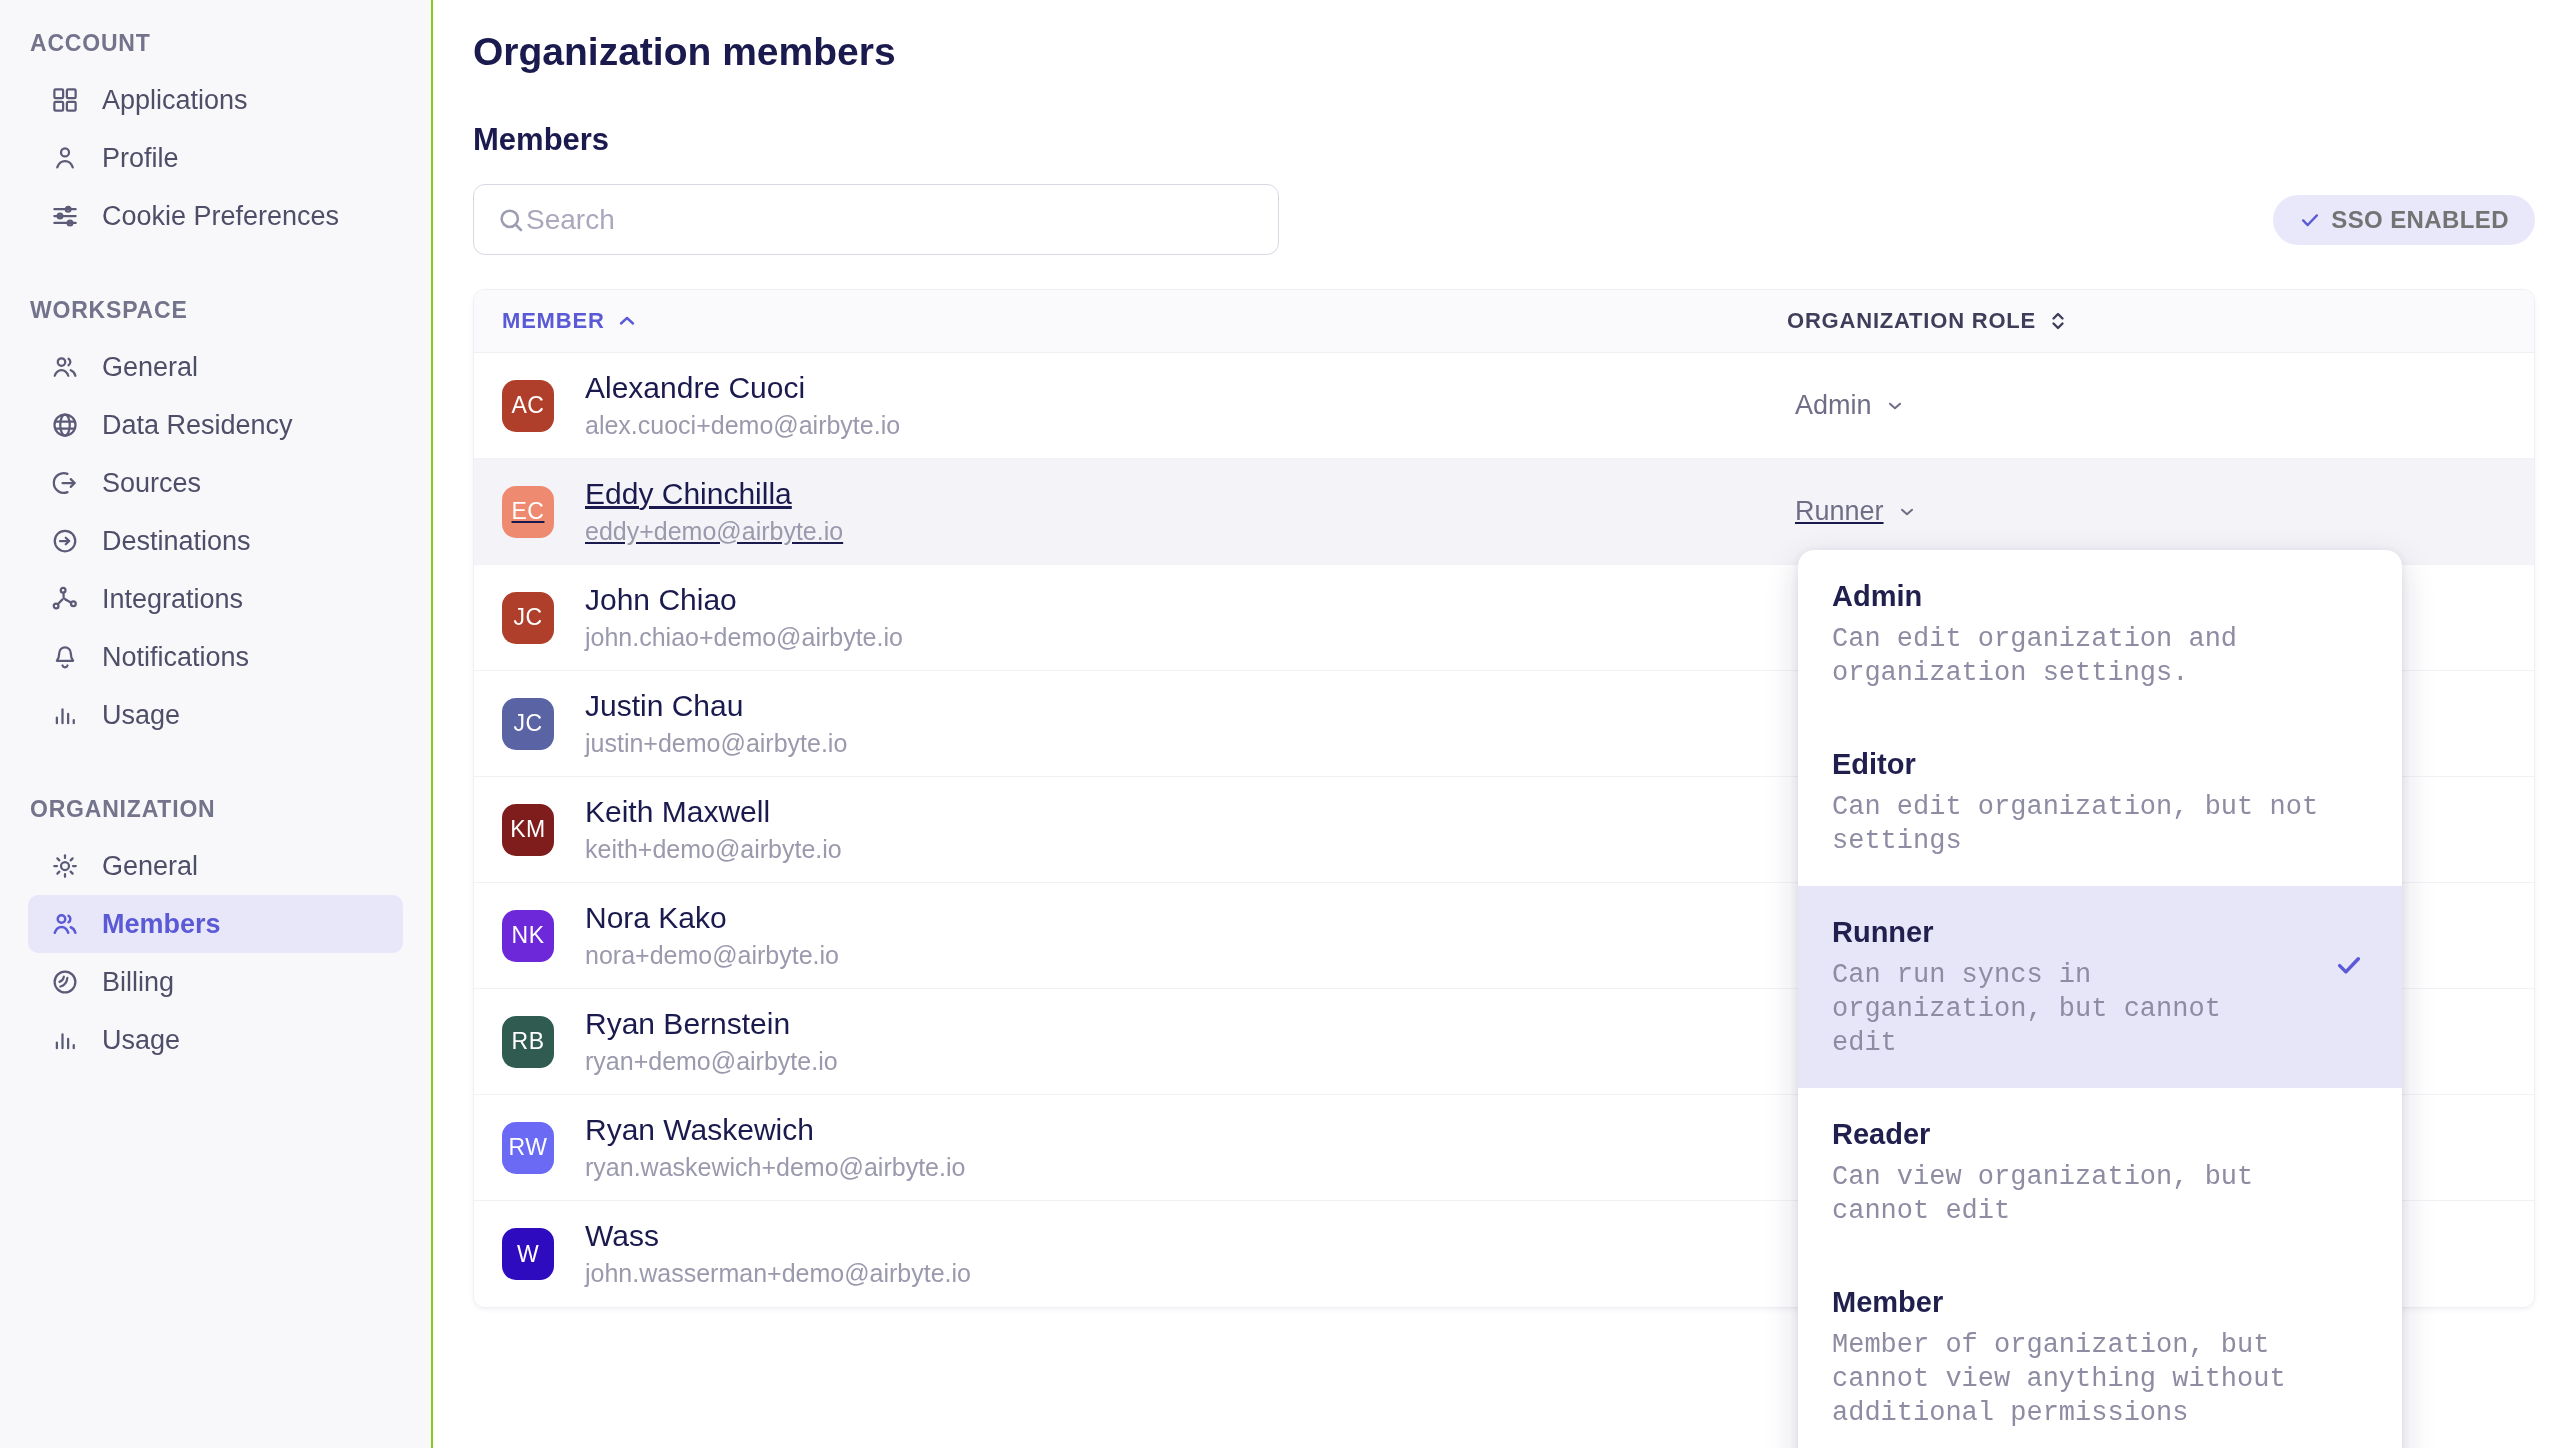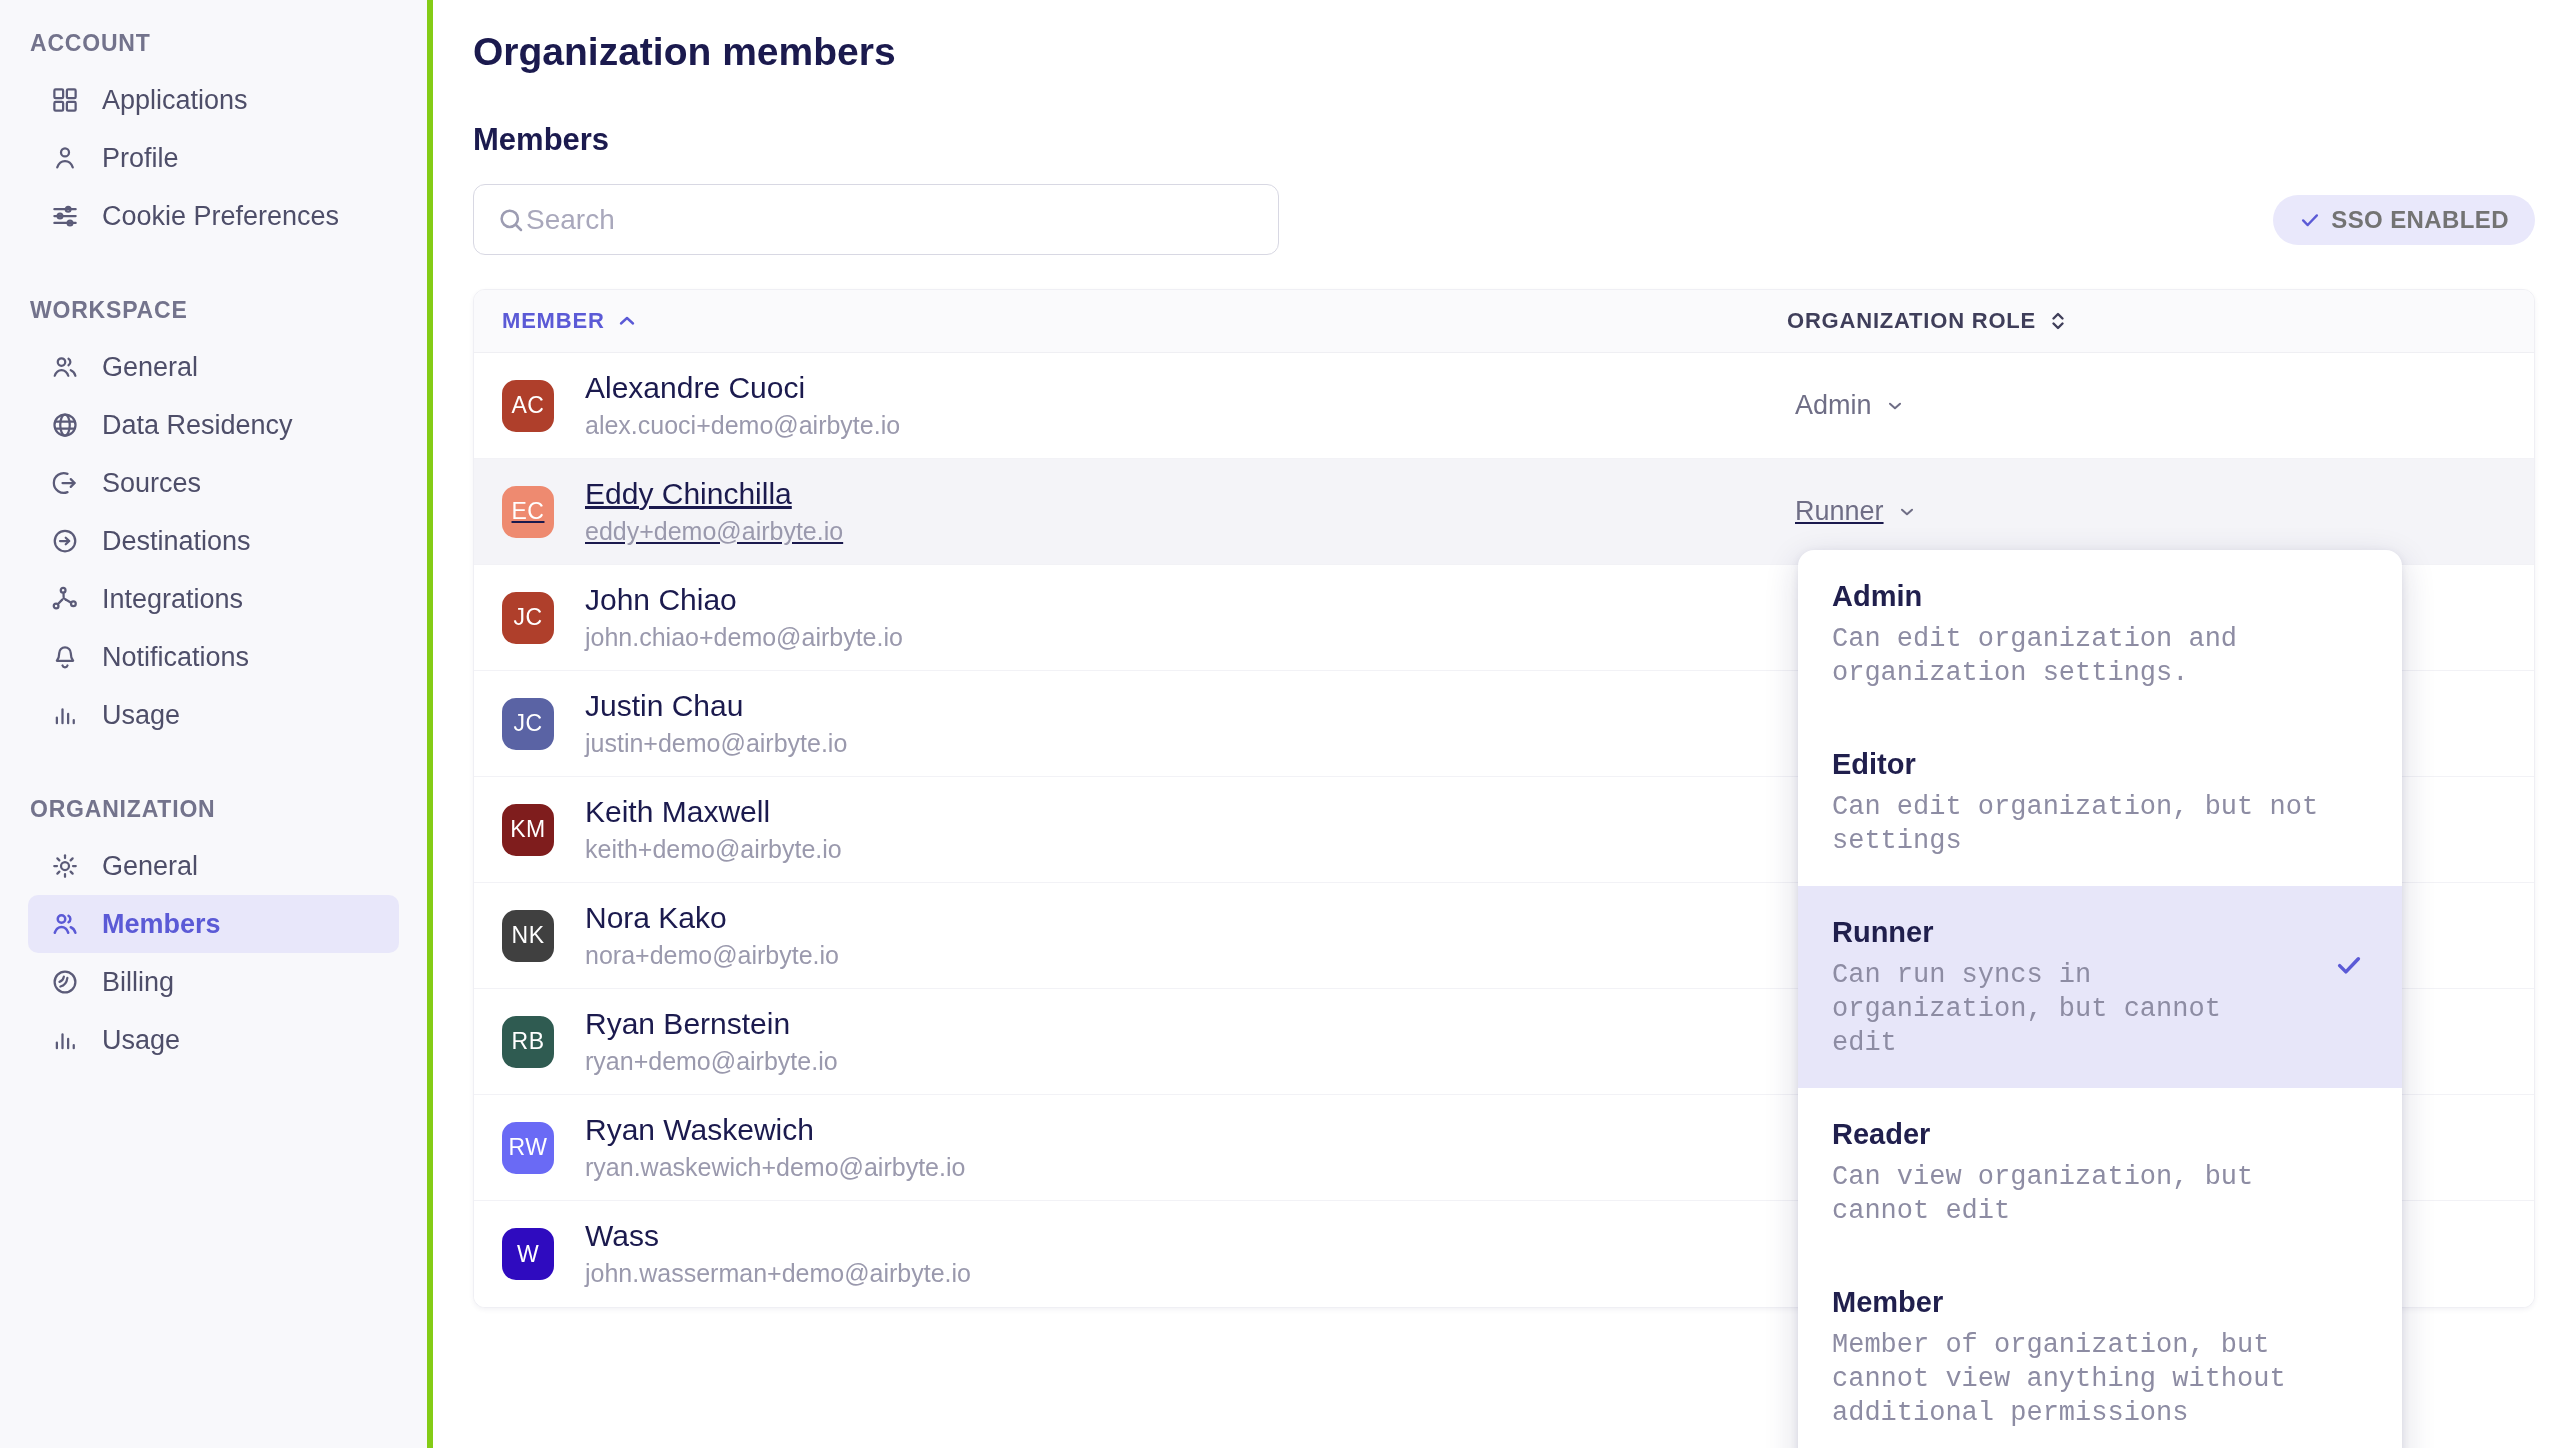--- a/index.html
+++ b/index.html
@@ -11,21 +11,21 @@
     --remove-red:#F25E74;
     --navy:#1B1A4E;
   }
   *{box-sizing:border-box;margin:0;padding:0;}
   html,body{width:2562px;height:1448px;overflow:hidden;background:#fff;
     font-family:"Liberation Sans","DejaVu Sans",sans-serif;color:var(--navy);}
   body{position:relative;display:flex;}
 
   
   .sidebar{width:433px;min-width:433px;height:100%;background:#F8F8FB;
-    border-right:6px solid #84cc16;padding-top:30px;}
+    border-right:2px solid #84cc16;padding-top:30px;}
   .nav-section{margin-bottom:52px;}
   .nav-header{padding:0 0 14px 30px;font-size:23px;font-weight:700;
     letter-spacing:.8px;color:#73738C;}
   .nav-item{height:58px;margin:0 28px;padding-left:22px;border-radius:10px;
     display:flex;align-items:center;gap:22px;font-size:27px;color:#4E4E69;
     cursor:pointer;white-space:nowrap;}
   .nav-item .nav-icon{width:30px;height:30px;display:inline-flex;color:#5B5B78;}
   .nav-item.active{background:var(--active-bg);color:var(--accent);font-weight:700;}
   .nav-item.active .nav-icon{color:var(--accent);}
   .nav-icon svg{width:30px;height:30px;stroke:currentColor;fill:none;
@@ -369,21 +369,21 @@
         <span class="member-meta">
           <span class="member-name">Keith Maxwell</span>
           <span class="member-email">keith+demo@airbyte.io</span>
         </span>
       </div>
       <div class="role-cell"></div>
     </div>
 
     <div class="row">
       <div class="member-cell">
-        <span class="avatar" style="background: #404040;">NK</span>
+        <span class="avatar" style="background: #6d28d9;">NK</span>
         <span class="member-meta">
           <span class="member-name">Nora Kako</span>
           <span class="member-email">nora+demo@airbyte.io</span>
         </span>
       </div>
       <div class="role-cell"></div>
     </div>
 
     <div class="row">
       <div class="member-cell">

